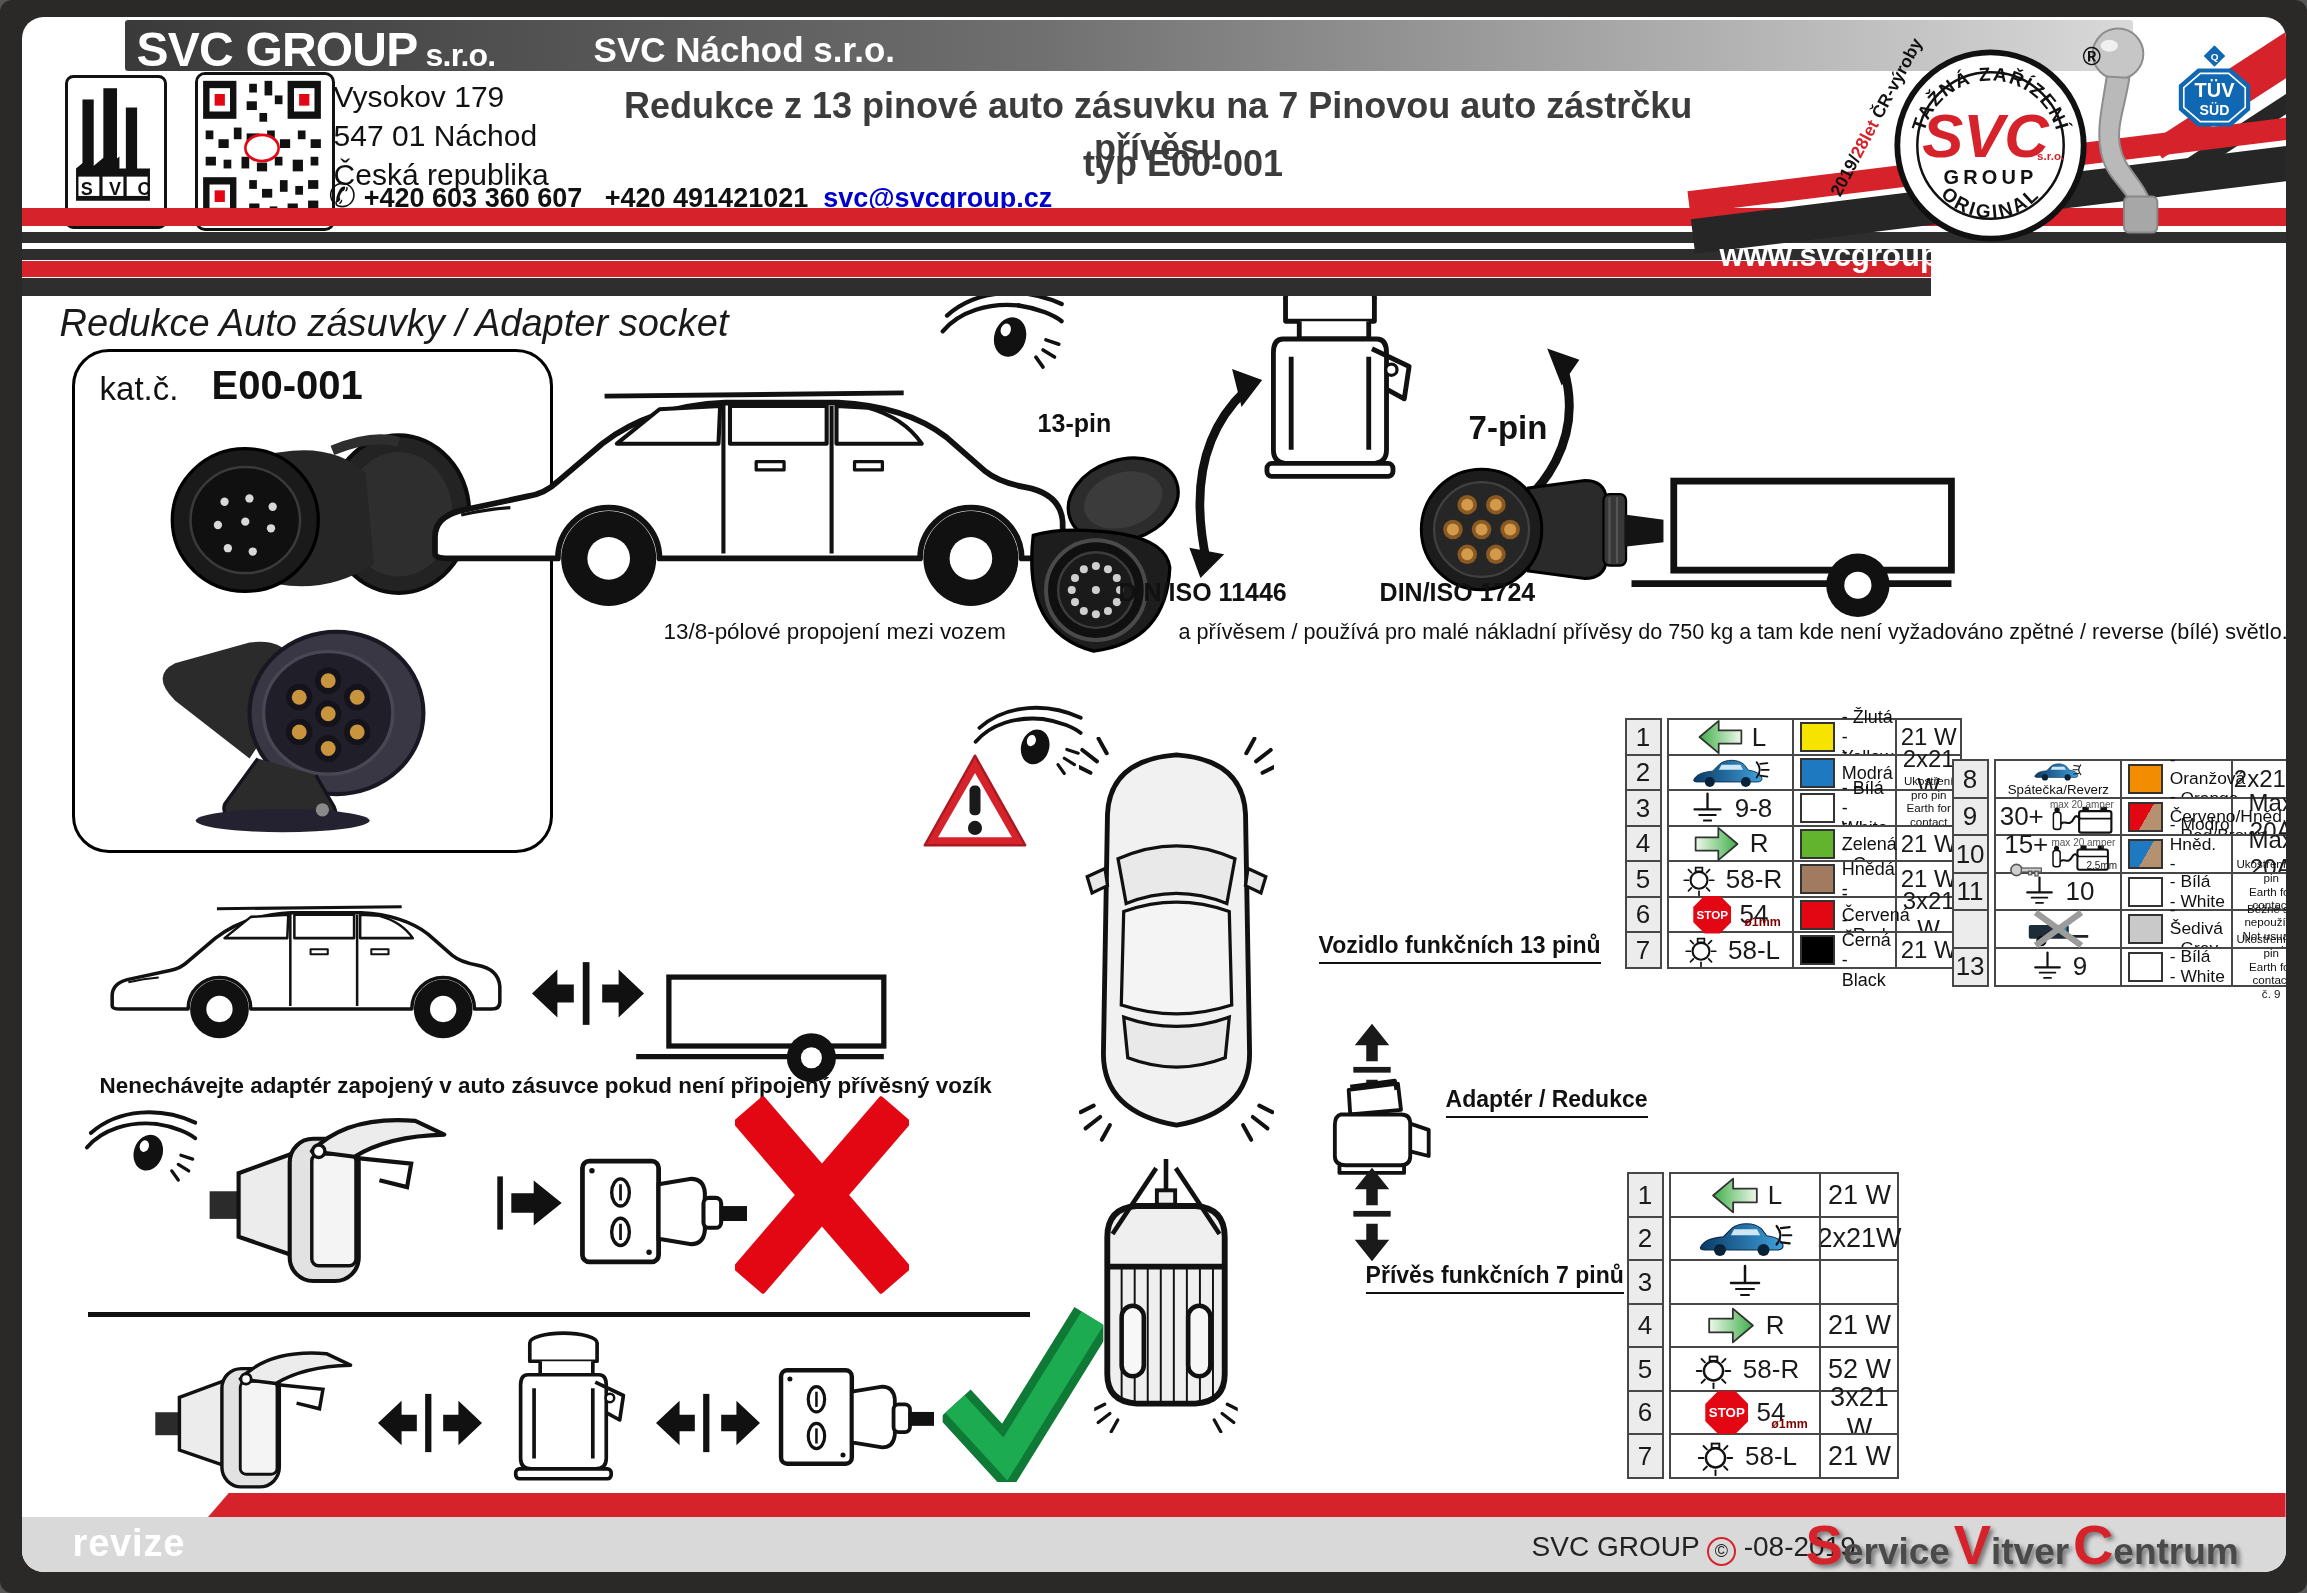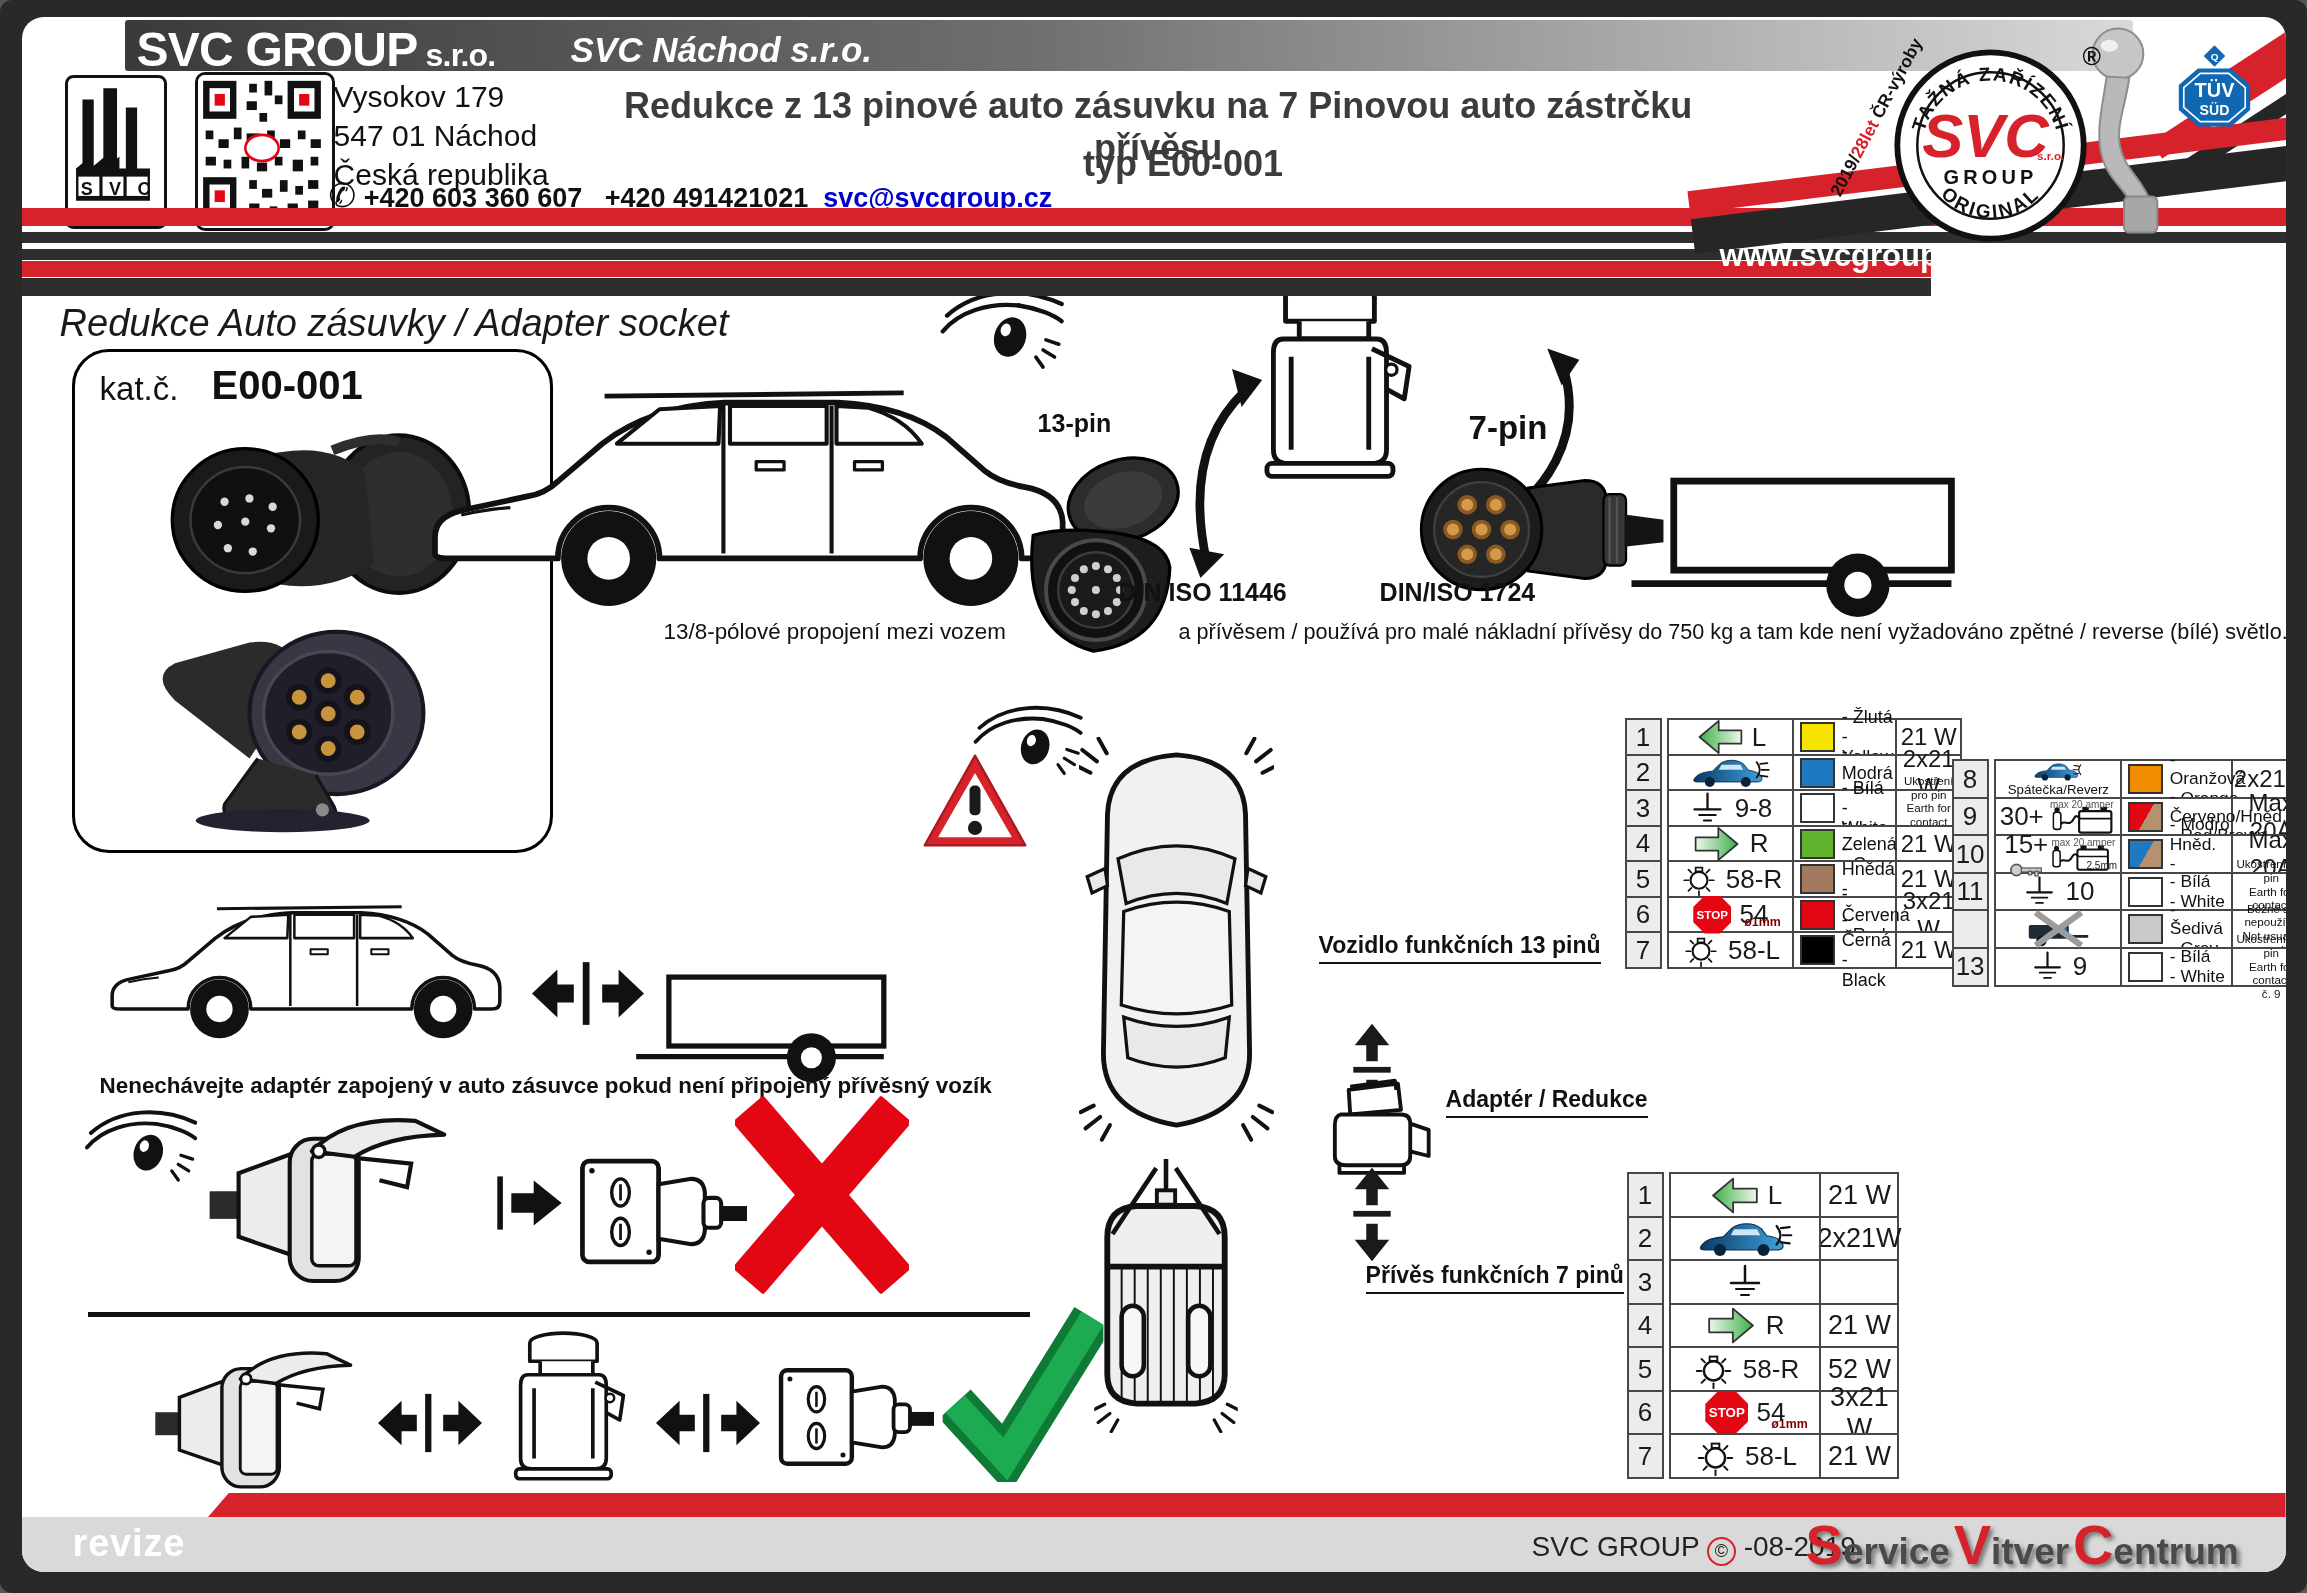--- a/index.html
+++ b/index.html
@@ -5,21 +5,21 @@
   html,body{margin:0;padding:0;background:#555;}
   .page{position:relative;width:2307px;height:1593px;background:#2b2927;border-radius:12px;overflow:hidden;
         font-family:"Liberation Sans","DejaVu Sans",sans-serif;}
   .sheet{position:absolute;left:21.6px;top:16.6px;width:2264px;height:1555px;background:#ffffff;border-radius:21.6px;overflow:hidden;}
   .a{position:absolute;}
   .ul{border-bottom:2.5px solid #111;padding-bottom:3.3px;}
   
   .graybar{left:103px;top:3.3px;width:2008px;height:51px;background:linear-gradient(90deg,#3a3a3a 0%,#6f6f6f 45%,#d9d9d9 100%);border-radius:3.3px;}
   .co1{left:115px;top:5px;color:#fff;font-size:48px;font-weight:bold;letter-spacing:-0.8px;white-space:nowrap;}
   .co1 .suf{font-size:32px;}
-  .co2{left:549px;top:13.3px;color:#fff;font-size:35px;font-weight:bold;font-style:italic;white-space:nowrap;}
+  .co2{left:572px;top:13.3px;color:#fff;font-size:35px;font-weight:bold;white-space:nowrap;}
   .addr{left:312px;top:60px;font-size:30px;color:#111;line-height:1.3;}
   .phone{left:307px;top:159px;font-size:27px;color:#111;font-weight:bold;white-space:nowrap;}
   .phone a{color:#0000cc;text-decoration:underline;}
   .title1{left:539px;top:68px;width:1195px;text-align:center;font-size:36px;font-weight:bold;color:#3c3c3c;}
   .title2{left:564px;top:126px;width:1195px;text-align:center;font-size:36px;font-weight:bold;color:#3c3c3c;}
   .www{left:1698px;top:221px;font-size:31px;font-weight:bold;color:#fff;z-index:6;}
   
   .str{left:0px;width:2264px;z-index:1;}
   
   .tblrow{display:flex;align-items:stretch;margin-top:-2.5px;}

